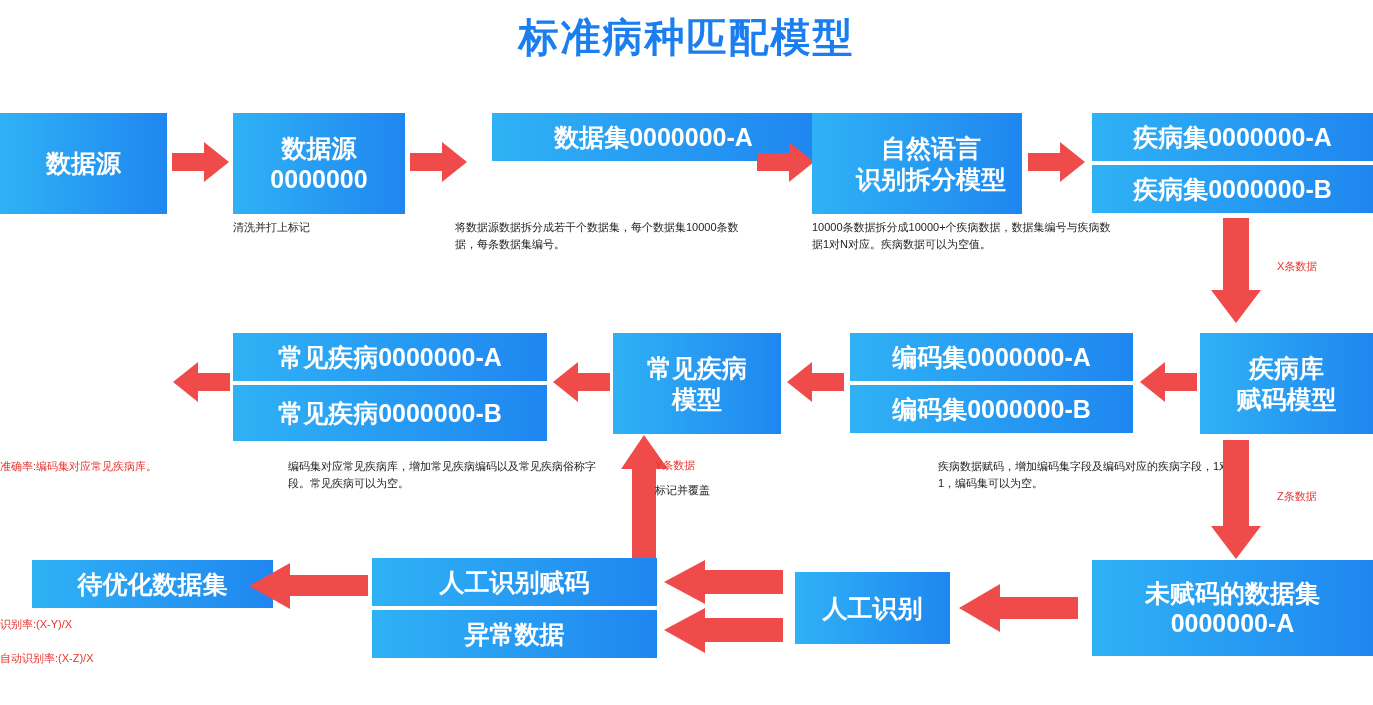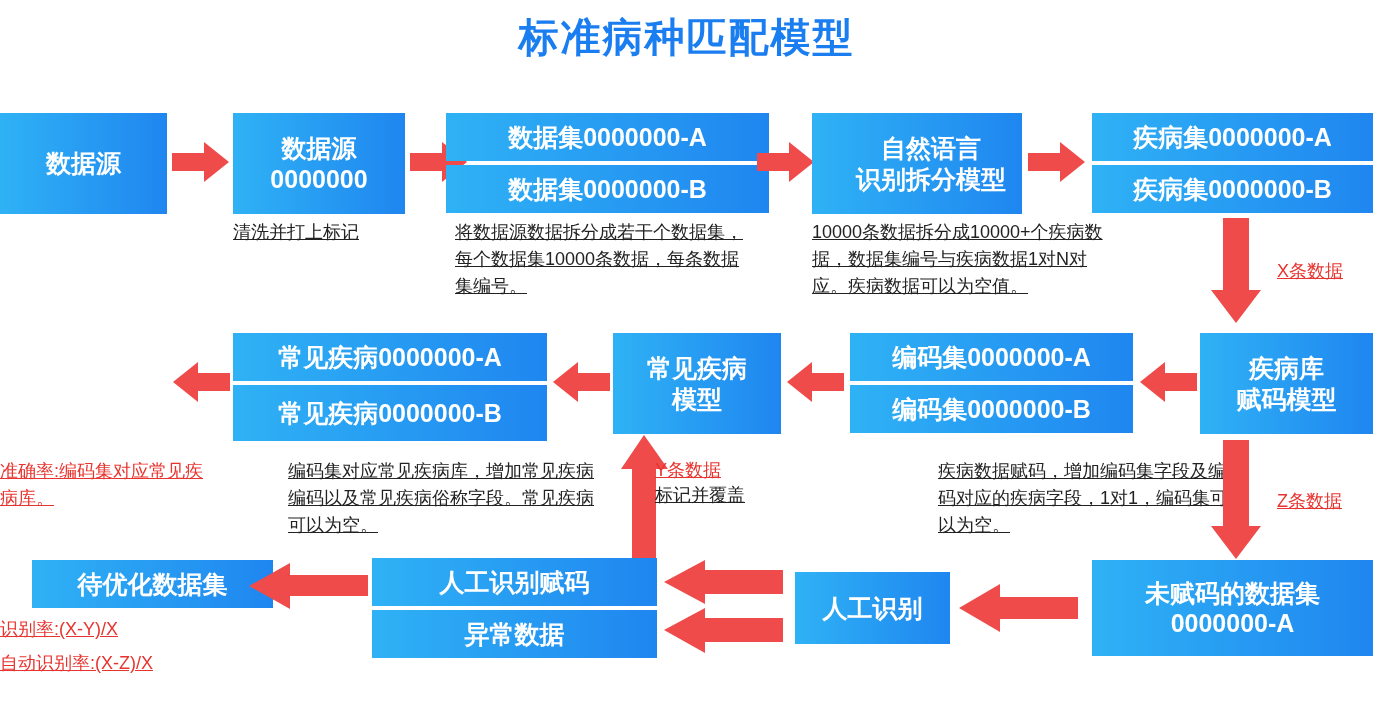--- a/index.html
+++ b/index.html
@@ -52,24 +52,23 @@
     gap: 4px;
   }
   .stack .box {
     position: relative;
     left: auto;
     top: auto;
     width: 100%;
   }
   .note {
     position: absolute;
-    font-size: 18px;
+    font-size: 11px;
     color: #222222;
     line-height: 1.5;
-    text-decoration: underline;
   }
   .note.red {
     color: #e8342f;
   }
   .arrow {
     position: absolute;
   }
   .arrow svg {
     display: block;
   }
@@ -91,23 +90,22 @@
 
   <div class="box grad-lr" style="left:233px; top:113px; width:172px; height:101px; white-space:pre-line;">数据源
 0000000</div>
 
   <div class="arrow" style="left:410px; top:140px;">
     <svg width="58" height="44" viewBox="0 0 58 44">
         <path d="M0 13 L32 13 L32 2 L57 22 L32 42 L32 31 L0 31 Z" fill="#ef4b4b"></path>
       </svg>
   </div>
 
-  <div class="stack" style="left:446px; top:113px; width:323px;">
+  <div class="stack" style="left:492px; top:113px; width:323px;">
     <div class="box grad-lr" style="height:48px;">数据集0000000-A</div>
-    <div class="box grad-lr" style="height:48px;">数据集0000000-B</div>
   </div>
 
   <div class="arrow" style="left:757px; top:140px;">
     <svg width="58" height="44" viewBox="0 0 58 44">
         <path d="M0 13 L32 13 L32 2 L57 22 L32 42 L32 31 L0 31 Z" fill="#ef4b4b"></path>
       </svg>
   </div>
 
   <div class="box grad-lr" style="left:812px; top:113px; width:210px; height:101px; white-space:pre-line;padding-left:28px;">自然语言
 识别拆分模型</div>

